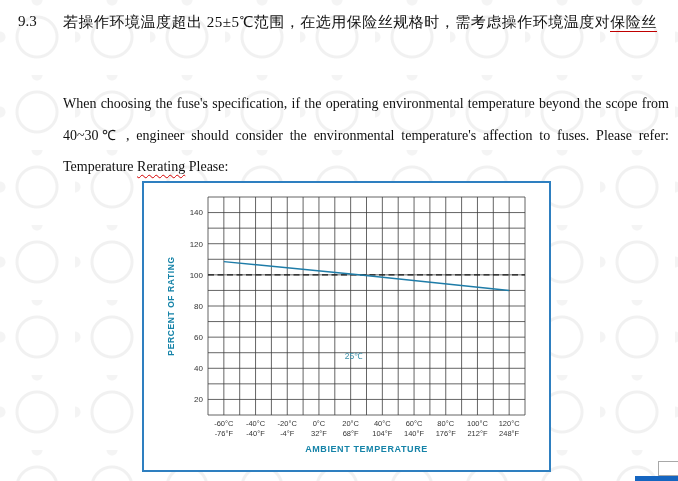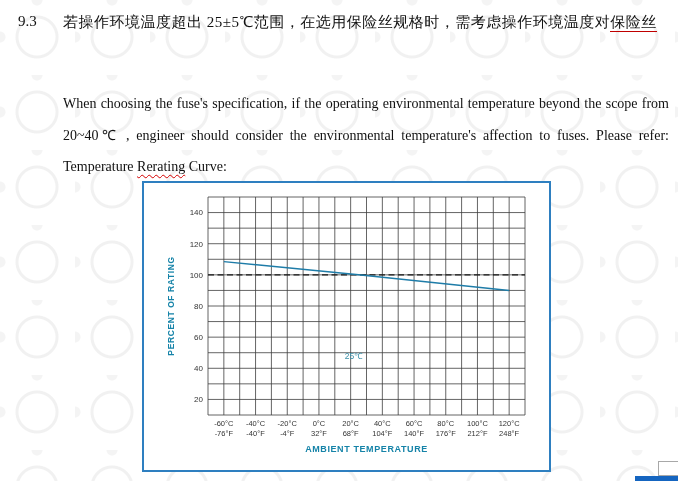--- a/index.html
+++ b/index.html
@@ -57,21 +57,21 @@
 </head>
 <body>
 
 <div class="page">
 
   <div class="section-number">9.3</div>
 
   <div class="zh-line zh-line1"><span>若操作环境温度超出 25±5℃范围，在选用保险丝规格时，需考虑操作环境温度对</span><span class="red-underline">保险丝</span></div>
 
 
-  <div class="en-para"><span>When choosing the fuse's specification, if the operating environmental temperature beyond the scope from 20~40℃ , engineer should consider the environmental temperature's affection to </span><span>fuses. Please refer: Temperature </span><span class="misspelled">Rerating</span><span> Curve:</span></div>
+  <div class="en-para"><span>When choosing the fuse's specification, if the operating environmental temperature beyond the scope from 40~30℃ , engineer should consider the environmental temperature's affection to </span><span>fuses. Please refer: Temperature </span><span class="misspelled">Rerating</span><span> Please:</span></div>
 
   <div class="chart-figure" style="border-color: rgb(46, 127, 192);">
     <svg id="chart-svg" width="405" height="287" viewBox="0 0 405 287">
       <g id="grid-layer">
           <line x1="64" y1="14" x2="64" y2="232" stroke="#3d3d3d" stroke-width="0.8"></line>
           <line x1="79.85" y1="14" x2="79.85" y2="232" stroke="#3d3d3d" stroke-width="0.8"></line>
           <line x1="95.7" y1="14" x2="95.7" y2="232" stroke="#3d3d3d" stroke-width="0.8"></line>
           <line x1="111.55" y1="14" x2="111.55" y2="232" stroke="#3d3d3d" stroke-width="0.8"></line>
           <line x1="127.4" y1="14" x2="127.4" y2="232" stroke="#3d3d3d" stroke-width="0.8"></line>
           <line x1="143.25" y1="14" x2="143.25" y2="232" stroke="#3d3d3d" stroke-width="0.8"></line>

